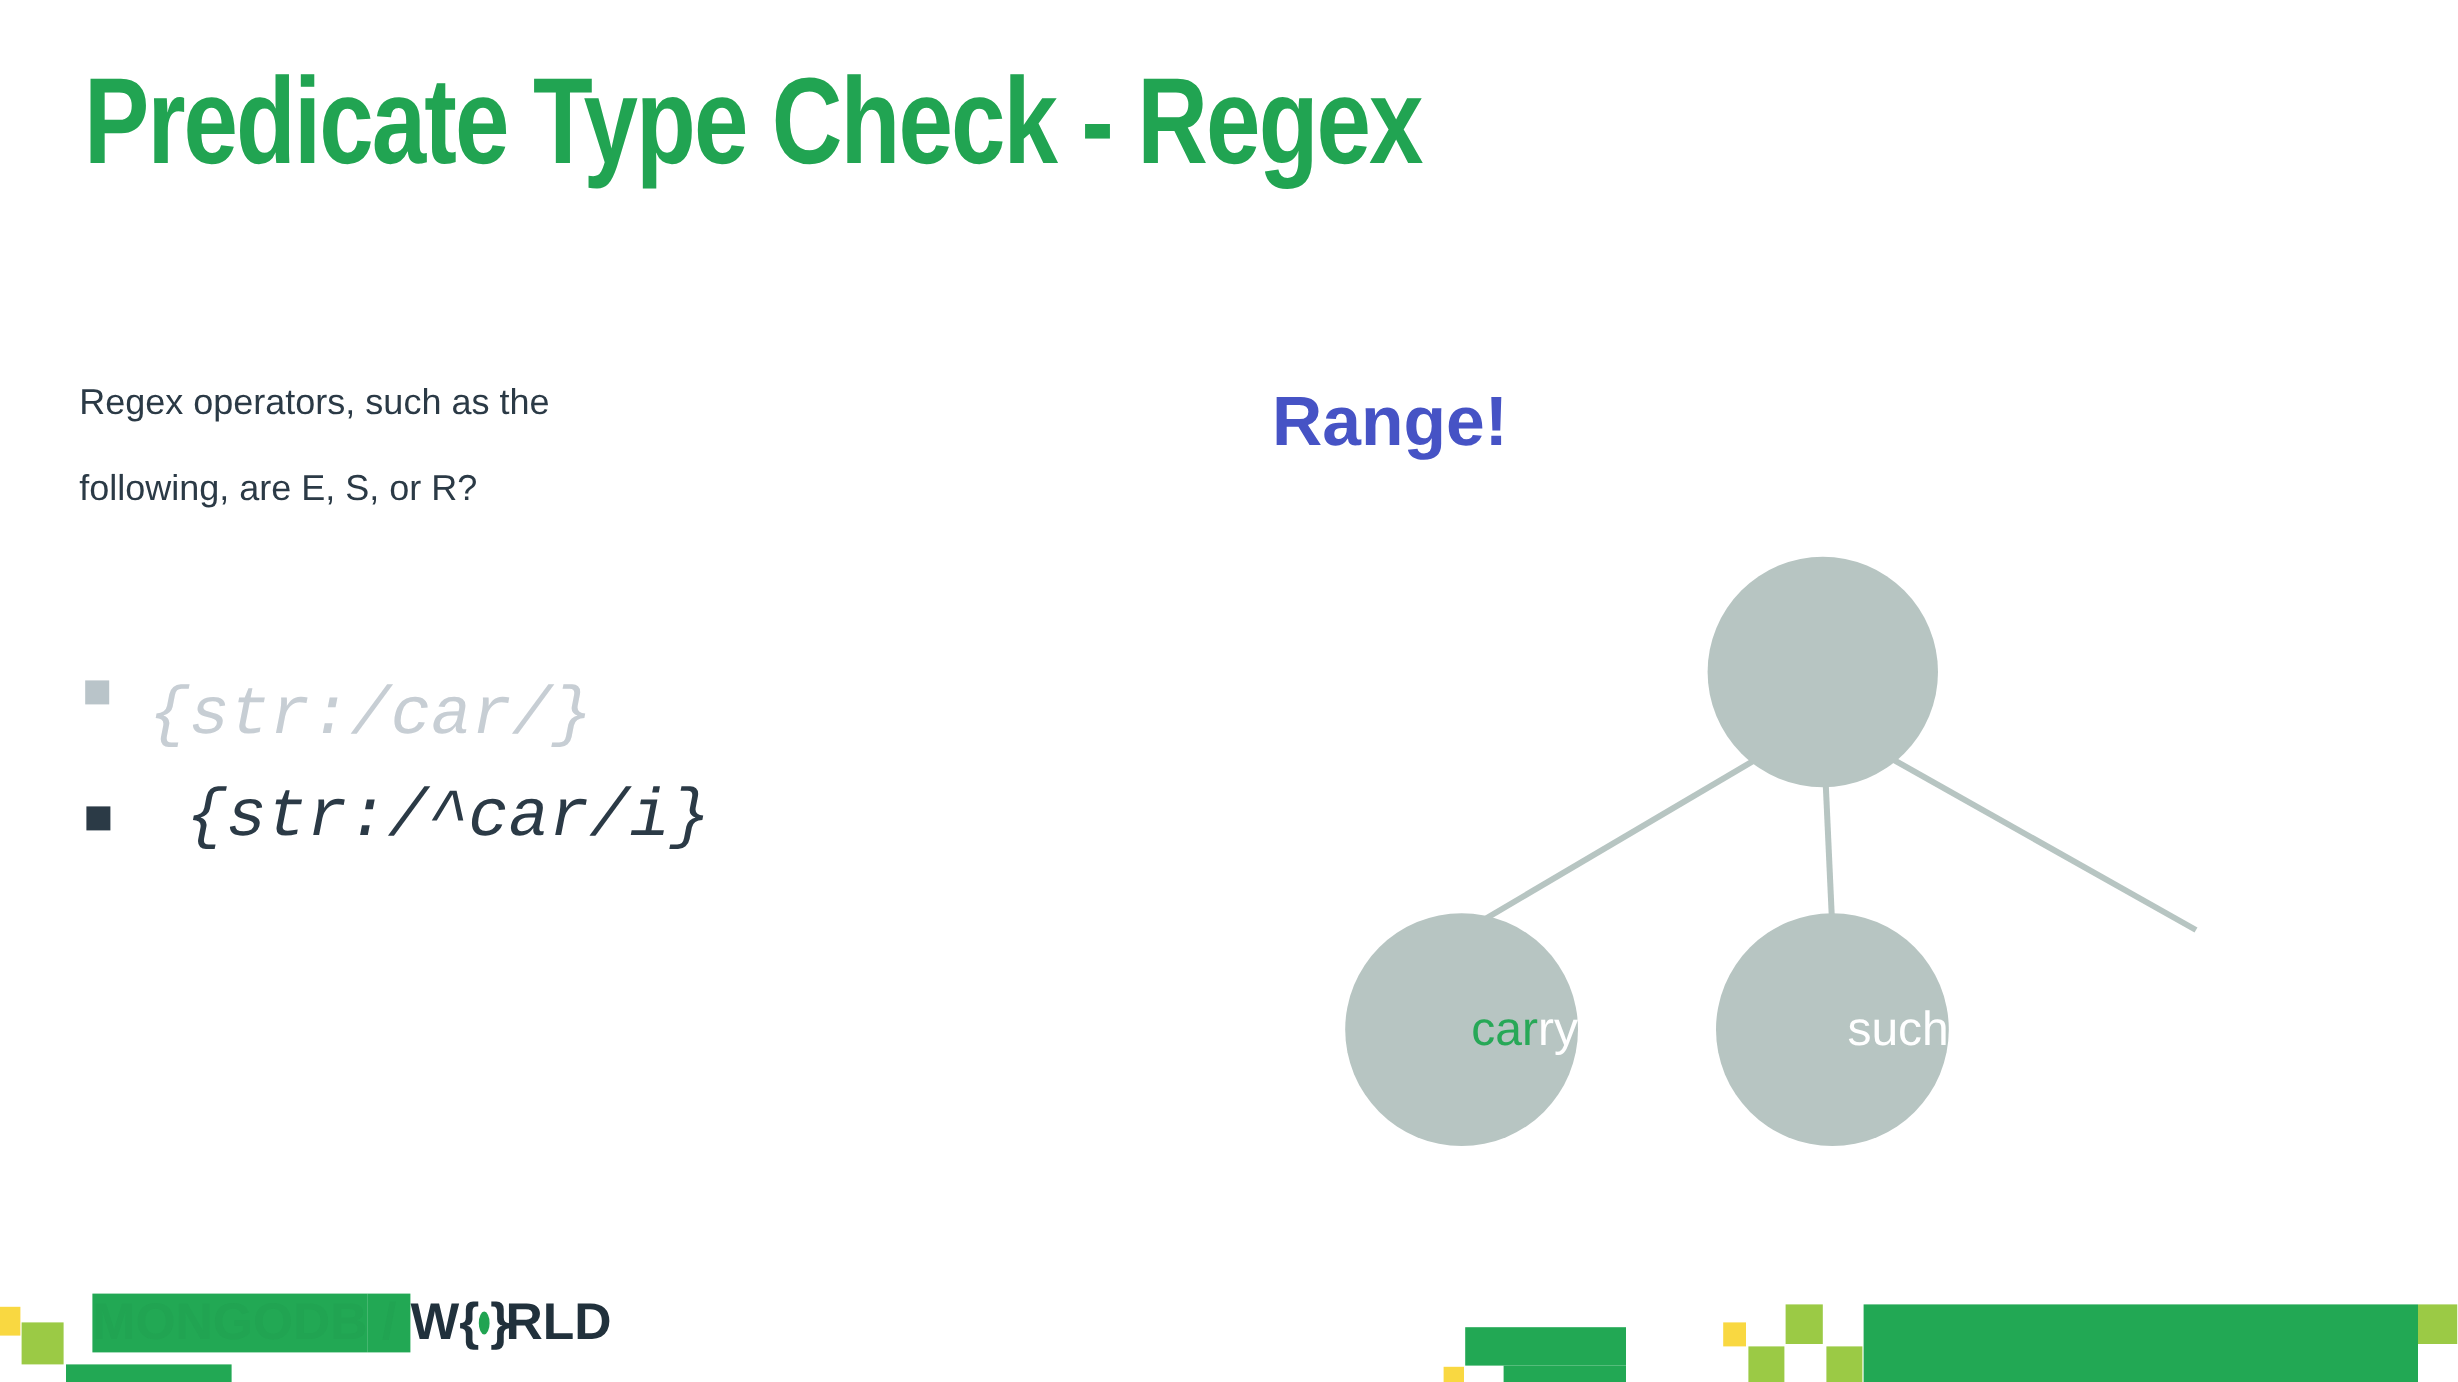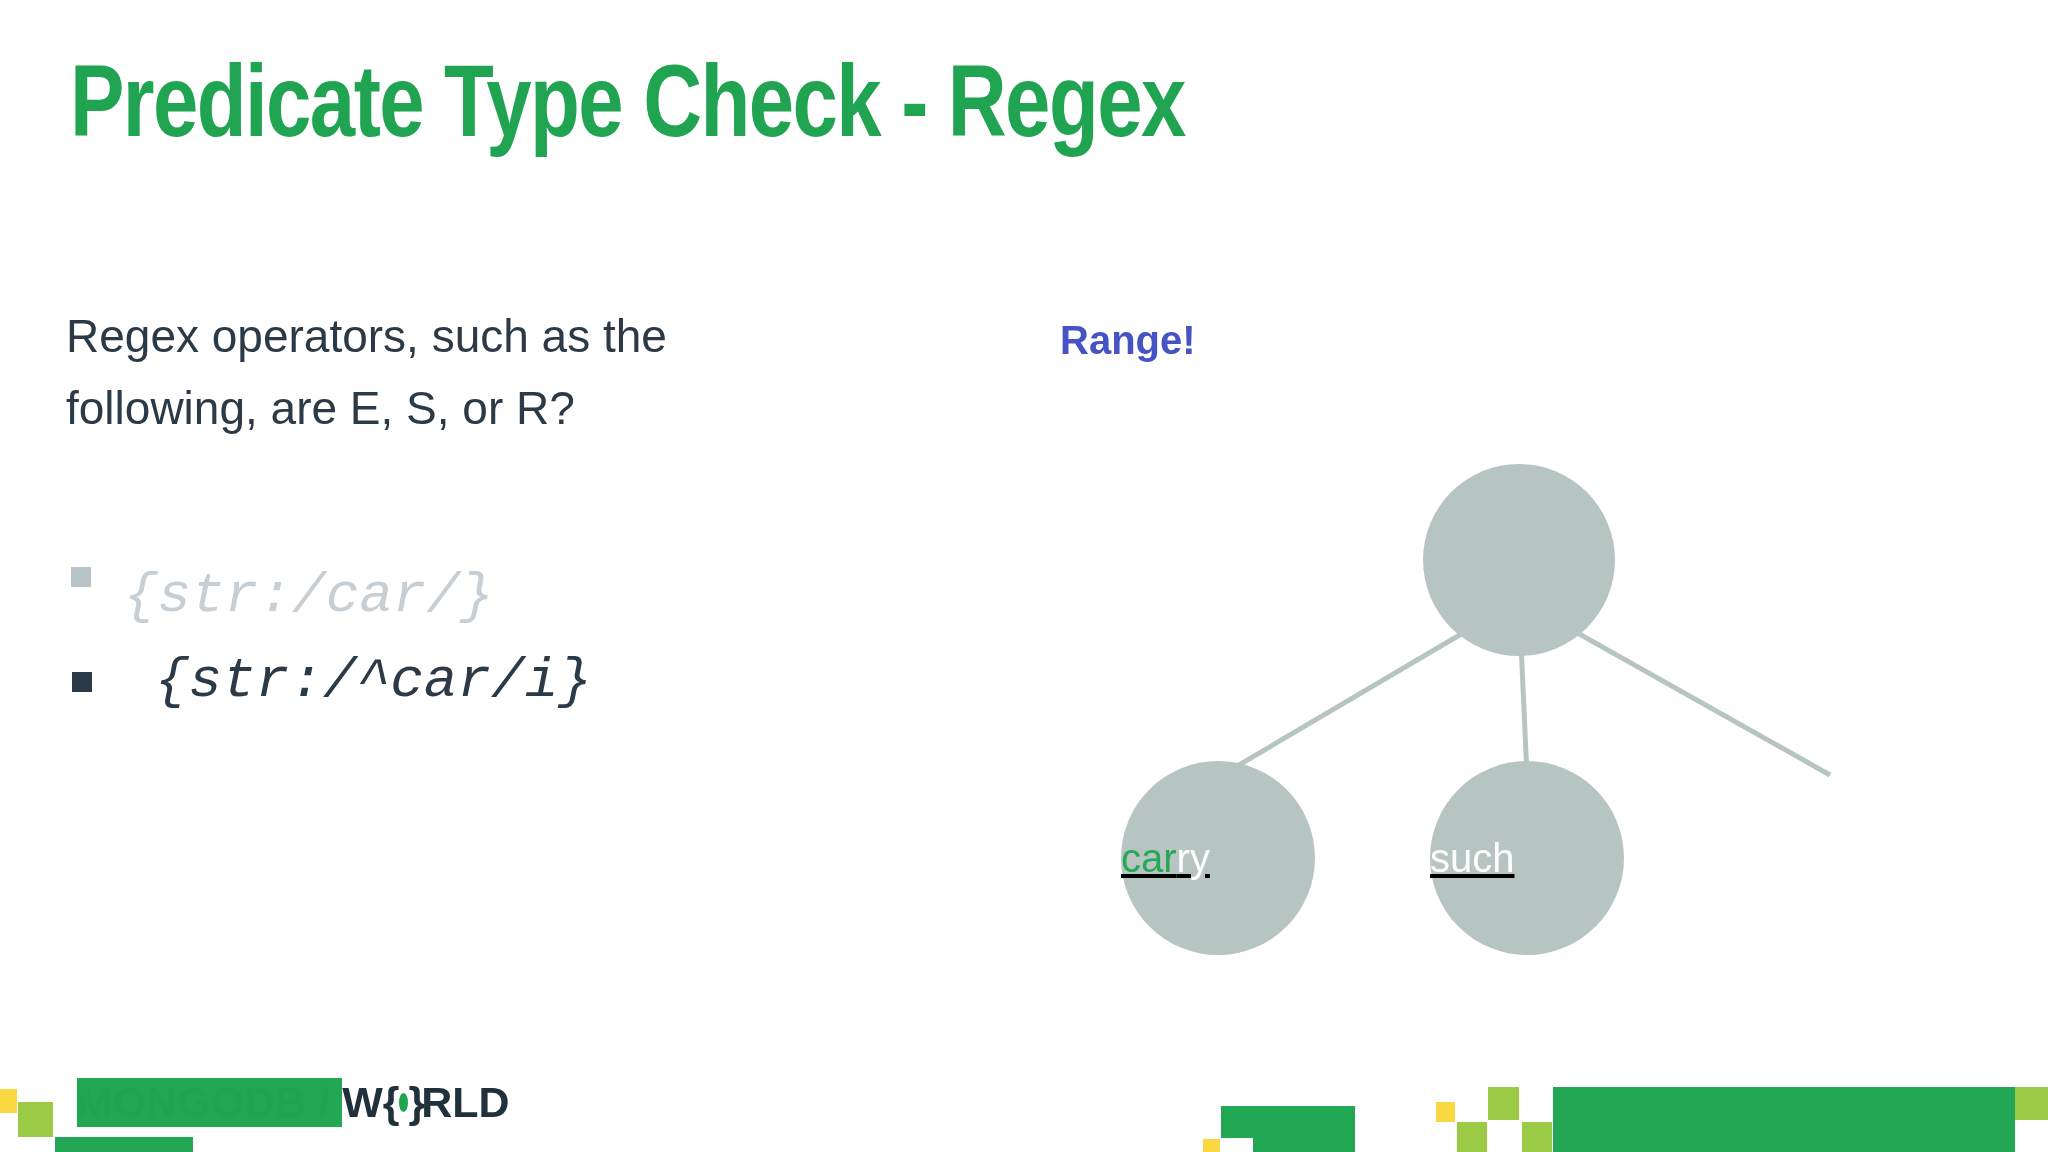--- a/index.html
+++ b/index.html
@@ -26,21 +26,21 @@
     transform: scaleX(0.80);
     transform-origin: left top;
     line-height: 1;
   }
 
   
   .question {
     position: absolute;
     left: 66px;
     top: 300px;
-    font-size: 46px;
+    font-size: 30px;
     line-height: 72px;
     color: #2b3a46;
   }
 
   
   .bullet-square {
     position: absolute;
     width: 20px;
     height: 20px;
   }
@@ -59,36 +59,35 @@
   #bullet-square-1 { left: 71px; top: 567px; }
   #code-1          { left: 124px; top: 566px; }
   #bullet-square-2 { left: 72px;  top: 672px; }
   #code-2          { left: 124px; top: 651px; }
 
   
   .annotation {
     position: absolute;
     left: 1060px;
     top: 318px;
-    font-size: 40px;
+    font-size: 58px;
     font-weight: 700;
     color: #4653c5;
     white-space: nowrap;
   }
 
   
   .tree-lines { position: absolute; left: 0; top: 0; }
   .node {
     position: absolute;
     border-radius: 50%;
     background: #b7c5c2;
     display: flex;
     align-items: center;
-    justify-content: flex-start;
-    text-decoration: underline;
+    justify-content: flex-end;
   }
   .node-root  { left: 1423px; top: 464px; width: 192px; height: 192px; }
   .node-child { width: 194px; height: 194px; top: 761px; }
   #node-carry   { left: 1121px; }
   #node-rain    { left: 1430px; }
   #node-carpool { left: 1736px; }
   .node-label { font-size: 40px; color: #ffffff; white-space: nowrap; }
   #node-carpool .node-label { font-size: 31px; }
   .node-label .match { color: #27a857; }
 

